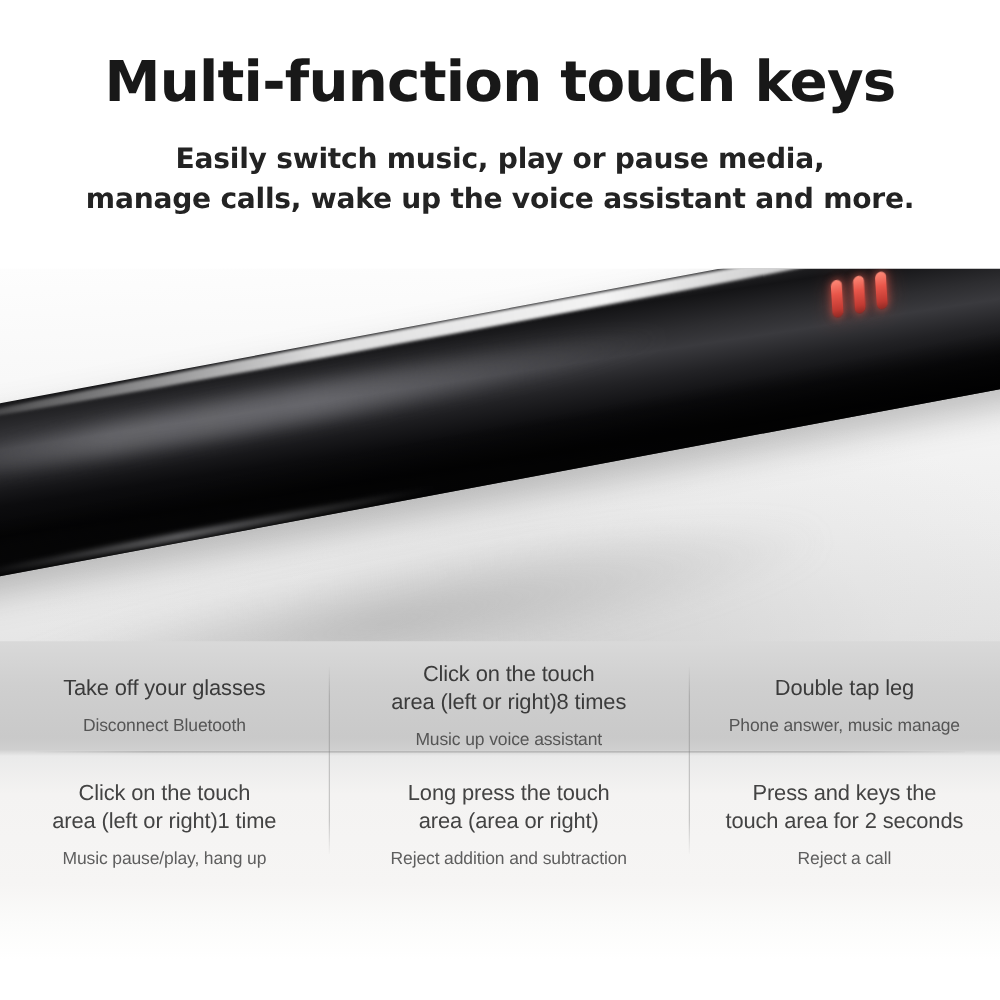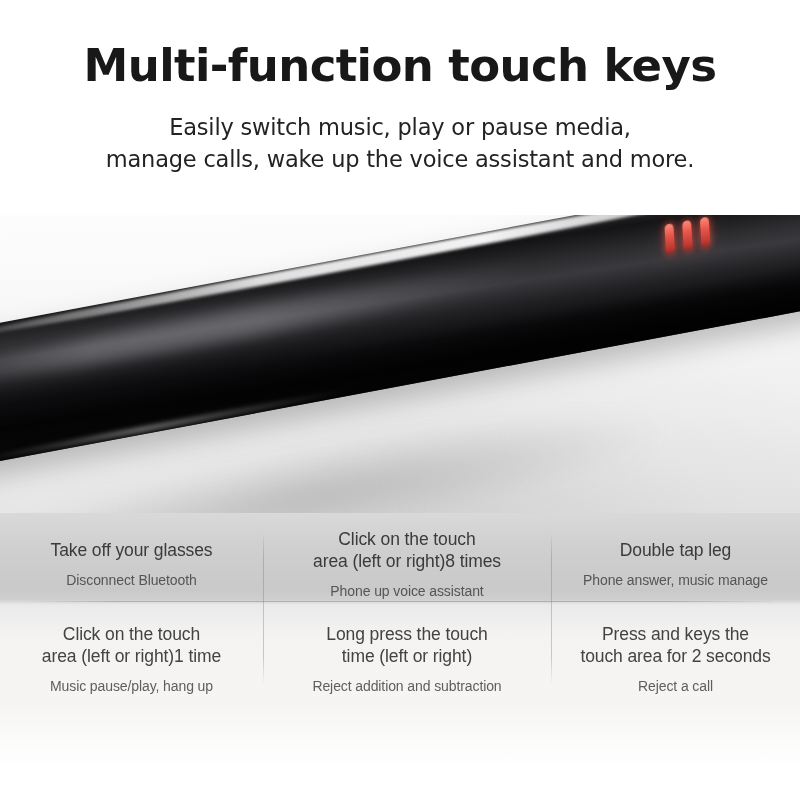--- a/index.html
+++ b/index.html
@@ -40,21 +40,21 @@
     color: #181818;
     line-height: 1.08;
     white-space: nowrap;
   }
 
   .subtitle {
     margin: 0;
     padding-top: 20px;
     font-family: "DejaVu Sans", "Liberation Sans", sans-serif;
     font-size: 22.5px;
-    font-weight: 400;
+    font-weight: 700;
     color: #232323;
     line-height: 1.46;
     letter-spacing: -0.2px;
   }
   .subtitle span { display: block; }
 
   
   .photo {
     position: absolute;
     left: 0;
@@ -315,40 +315,40 @@
       <div class="cell cell-r1 row1">
         <div class="cell-title">Take off your glasses</div>
         <div class="cell-sub">Disconnect Bluetooth</div>
       </div>
 
       <div class="cell cell-r1 row1">
         <div class="cell-title">
           <span>Click on the touch</span><br>
           <span>area (left or right)8 times</span>
         </div>
-        <div class="cell-sub">Phone up voice assistant</div>
+        <div class="cell-sub">Music up voice assistant</div>
       </div>
 
       <div class="cell cell-r1 row1">
         <div class="cell-title">Double tap leg</div>
         <div class="cell-sub">Phone answer, music manage</div>
       </div>
 
       <div class="cell cell-r2 row2">
         <div class="cell-title">
           <span>Click on the touch</span><br>
           <span>area (left or right)1 time</span>
         </div>
         <div class="cell-sub">Music pause/play, hang up</div>
       </div>
 
       <div class="cell cell-r2 row2">
         <div class="cell-title">
           <span>Long press the touch</span><br>
-          <span>time (left or right)</span>
+          <span>area (area or right)</span>
         </div>
         <div class="cell-sub">Reject addition and subtraction</div>
       </div>
 
       <div class="cell cell-r2 row2">
         <div class="cell-title">
           <span>Press and keys the</span><br>
           <span>touch area for 2 seconds</span>
         </div>
         <div class="cell-sub">Reject a call</div>

